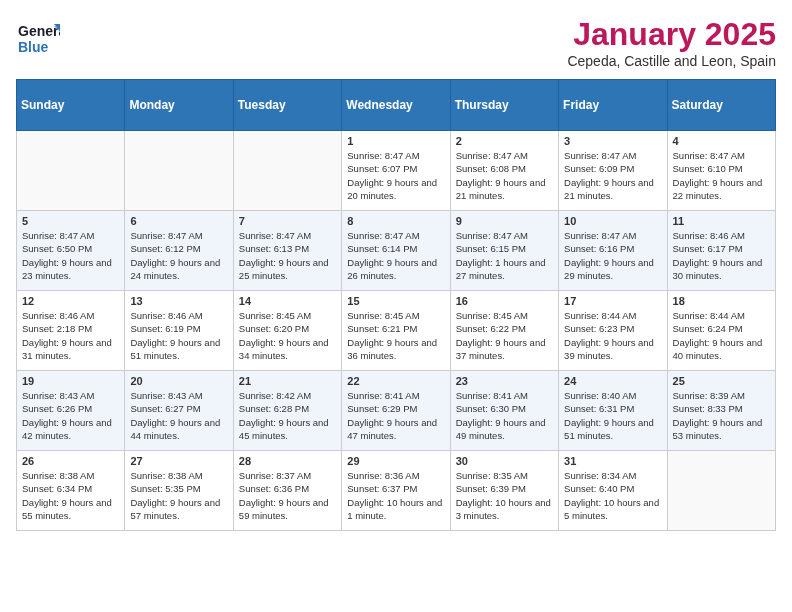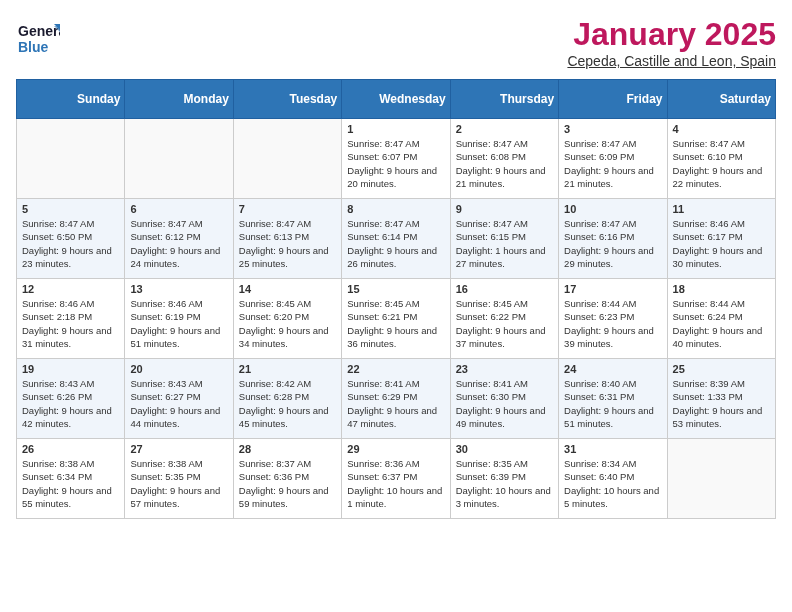--- a/index.html
+++ b/index.html
@@ -20,33 +20,32 @@
       text-align: right;
     }
     .month-title {
       font-size: 32px;
       font-weight: bold;
       color: #be185d;
     }
     .subtitle {
       font-size: 14px;
       color: #333;
-      text-decoration: underline;
     }
     .calendar {
       width: 100%;
       border-collapse: collapse;
       border: 1px solid #ccc;
     }
     .calendar th {
       background-color: #2e75b6;
       color: #fff;
-      padding: 12px 4px;
+      padding: 18px 4px;
       font-size: 12px;
-      text-align: right;
+      text-align: left;
       border: 1px solid #2060a0;
     }
     .calendar td {
       vertical-align: top;
       border: 1px solid #ccc;
       padding: 4px 5px;
       font-size: 10px;
       color: #333;
       width: calc(100% / 7);
       height: 80px;
@@ -310,21 +309,21 @@
           <div class="day-info">
             <div>Sunrise: 8:40 AM</div>
             <div>Sunset: 6:31 PM</div>
             <div>Daylight: 9 hours and 51 minutes.</div>
           </div>
         </td>
         <td>
           <div class="day-number">25</div>
           <div class="day-info">
             <div>Sunrise: 8:39 AM</div>
-            <div>Sunset: 1:33 PM</div>
+            <div>Sunset: 8:33 PM</div>
             <div>Daylight: 9 hours and 53 minutes.</div>
           </div>
         </td>
       </tr>
       <tr>
         <td>
           <div class="day-number">26</div>
           <div class="day-info">
             <div>Sunrise: 8:38 AM</div>
             <div>Sunset: 6:34 PM</div>

